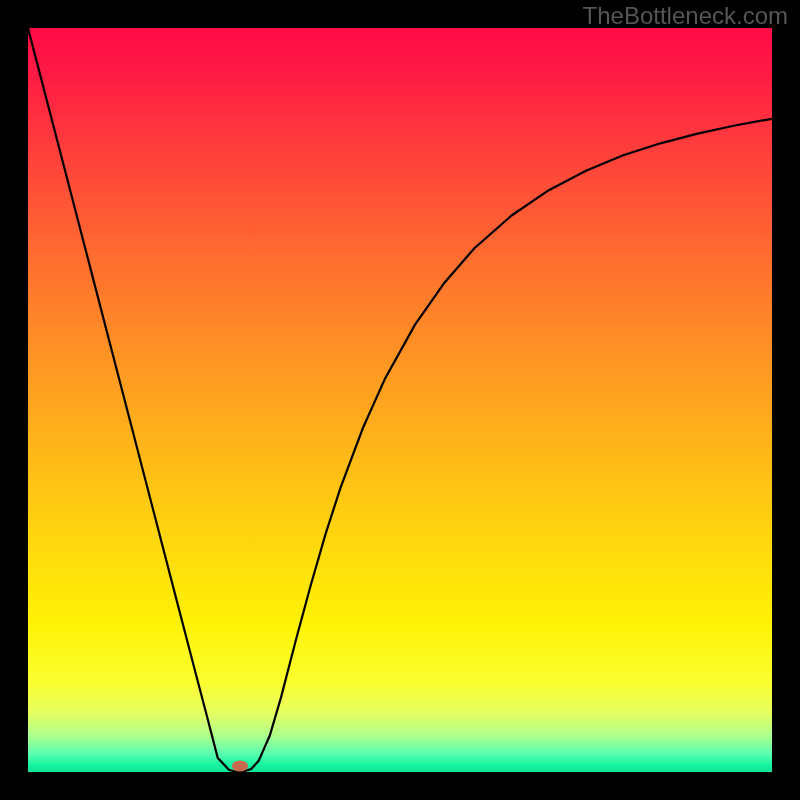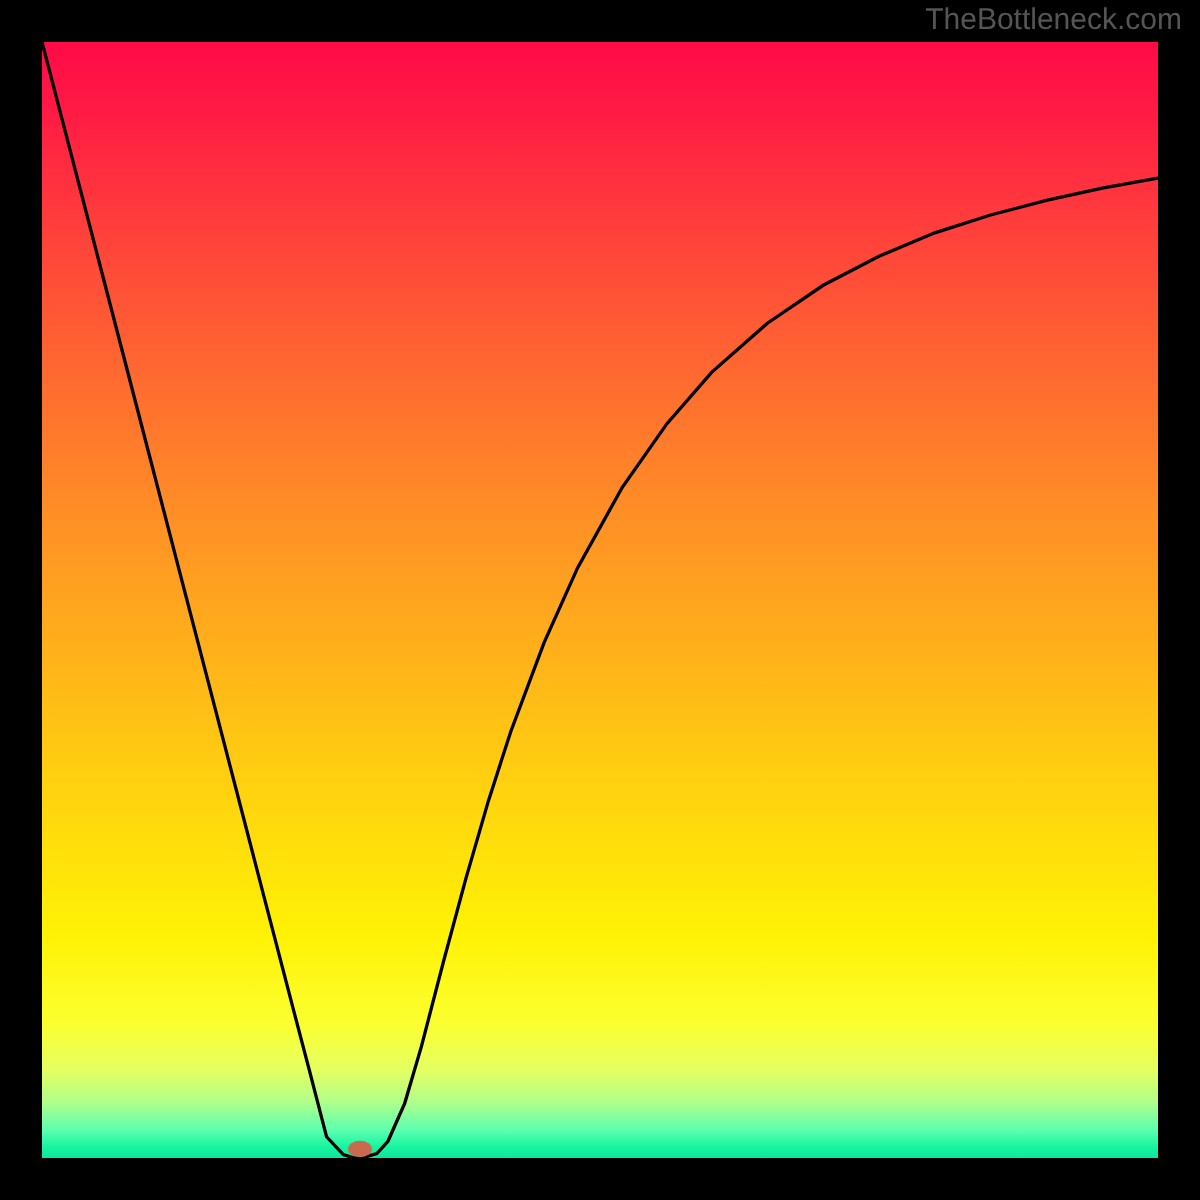--- a/index.html
+++ b/index.html
@@ -15,21 +15,21 @@
     position: relative;
     width: 800px;
     height: 800px;
     background: #000;
   }
   .watermark {
     position: absolute;
     top: 2px;
     right: 12px;
     color: #555;
-    font-size: 20px;
+    font-size: 24px;
     font-weight: 400;
     font-family: Arial, Helvetica, sans-serif;
     letter-spacing: 0px;
   }
   .plot-area {
     position: absolute;
     left: 28px;
     top: 28px;
     width: 744px;
     height: 744px;

